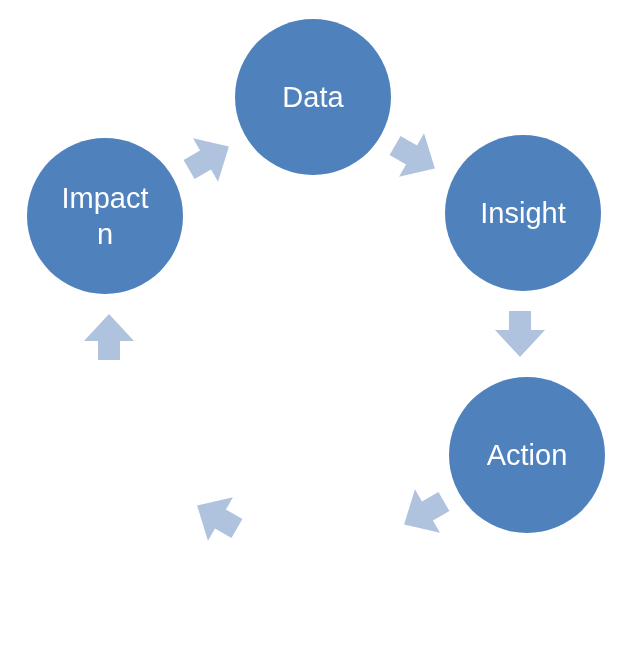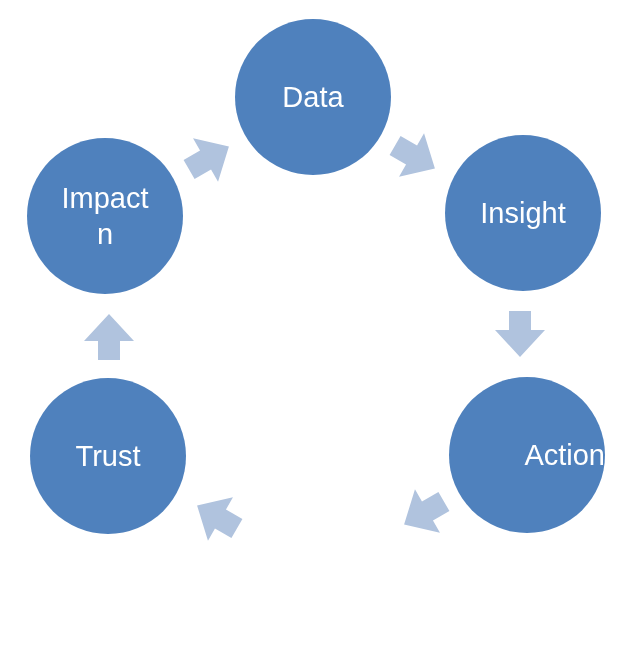--- a/index.html
+++ b/index.html
@@ -45,21 +45,21 @@
   .r-m30{ transform:rotate(-30deg); }
   .r-30 { transform:rotate(30deg);  }
   .r-90 { transform:rotate(90deg);  }
   .r-150{ transform:rotate(150deg); }
   .r-210{ transform:rotate(210deg); }
   .r-270{ transform:rotate(270deg); }
 
   
   .pos-data     { left:235px; top:19px;  }
   .pos-insight  { left:445px; top:135px; }
-  .pos-action   { left:449px; top:377px;justify-content:flex-end; }
+  .pos-action   { left:449px; top:377px; }
   .pos-impact   { left:238px; top:497px; }
   .pos-trust    { left:30px;  top:378px; }
   .pos-adoption { left:27px;  top:138px; }
 
   
   .apos-adoption-data { left:186px; top:133px; }
   .apos-data-insight  { left:392px; top:132px; }
   .apos-insight-action{ left:497px; top:309px; }
   .apos-action-impact { left:401px; top:488px; }
   .apos-impact-trust  { left:194px; top:492px; }
@@ -76,23 +76,20 @@
 
   <div class="node pos-data">
     <span class="node-label">Data</span>
   </div>
 
   <div class="node pos-action">
     <span class="node-label">Action</span>
   </div>
 
 
-  <div class="node pos-trust">
-    <span class="node-label">Trust</span>
-  </div>
 
   <div class="node pos-adoption">
     <span class="node-label">Impact
 n</span>
   </div>
 
   <svg class="arrow apos-adoption-data r-m30" viewBox="0 0 46 50">
     <polygon points="0,14 19,14 19,0 46,25 19,50 19,36 0,36"></polygon>
   </svg>
 

